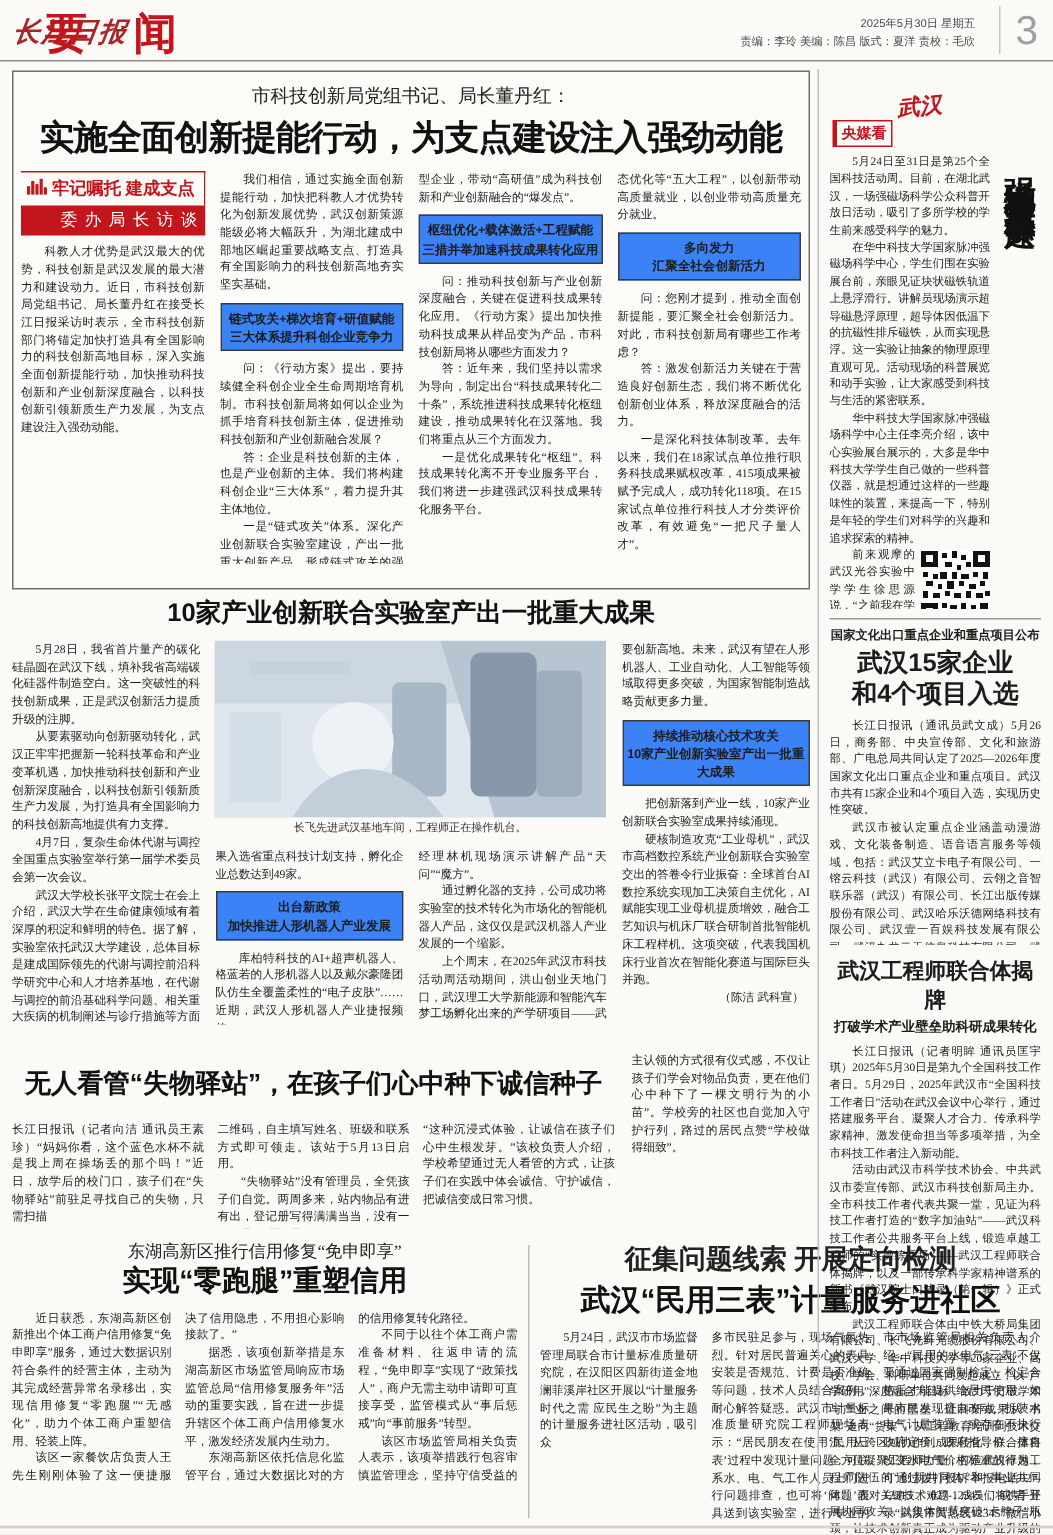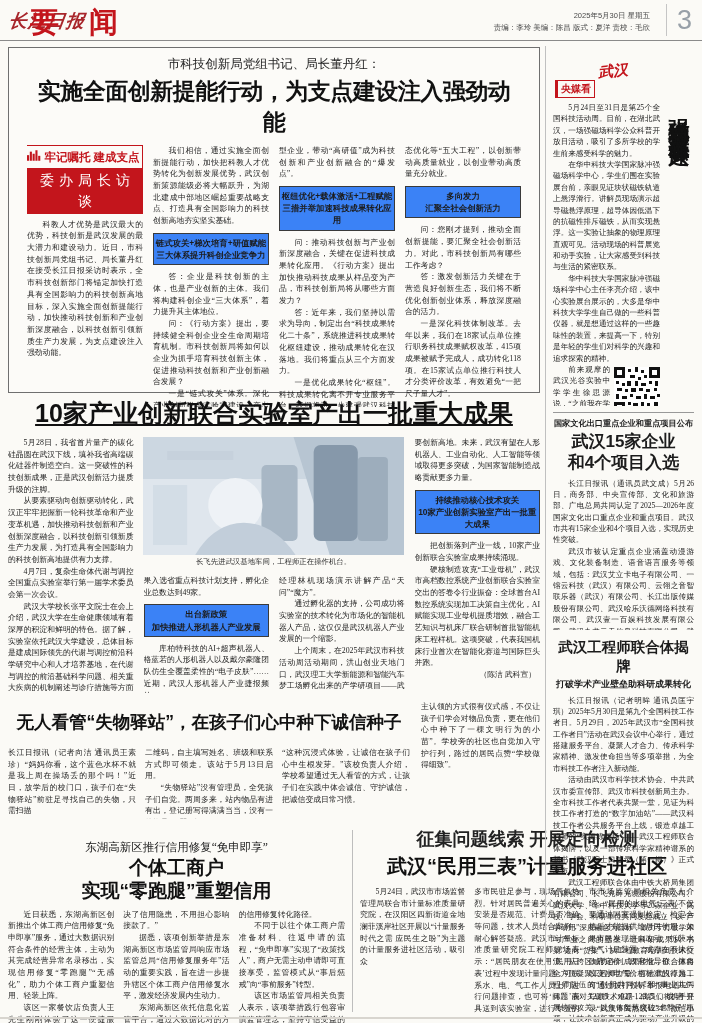--- a/index.html
+++ b/index.html
@@ -29,52 +29,52 @@
   .byline { text-indent:0 !important; text-align:right; padding-right:4px; }
   .subbox { border:1px solid #3a3a3a; text-align:center; font-weight:700;
     font-family:"Liberation Sans",sans-serif; font-size:8.4px; line-height:1.45;
     padding:3px 1px; margin:6px 0; background:#3b82f6; }
   .subbox p { text-indent:0 !important; }
   .kicker { text-align:center; font-size:12.5px; color:#222; }
   .big-head { text-align:center; font-family:"Liberation Sans",sans-serif; font-weight:900; color:#111; }
 
   
   .art-top { position:absolute; left:8px; top:47px; width:532px; height:346px;
-    border:1px solid #6f6f6f; padding:8px 18px 6px; background:#fcfbf8; }
+    border:1px solid #6f6f6f; padding:8px 5px 6px; background:#fcfbf8; }
   .art-top .headline { font-size:23px; margin:3px 0 7px; letter-spacing:-0.5px; }
   .art-top .cols { display:flex; gap:10px; height:262px; overflow:hidden; }
   .art-top .cols .col { flex:1; }
   .badge { margin-bottom:5px; }
   .badge-top { display:flex; align-items:flex-end; gap:3px; justify-content:center;
     border-top:1px solid #c3151c; border-right:1px solid #c3151c; padding:2px 2px 1px 0;}
   .badge-title { color:#c3151c; font-weight:700; font-size:11.5px; font-family:"Liberation Sans",sans-serif; white-space:nowrap;}
-  .badge-bar { background:#c3151c; color:#fff; text-align:center; font-size:14px;
+  .badge-bar { background:#c3151c; color:#fff; text-align:right; font-size:11px;
     letter-spacing:5px; padding:2px 0 2px 5px; font-family:"Liberation Sans",sans-serif; }
 
   
   .art-mid { position:absolute; left:8px; top:397px; width:532px; height:296px; }
-  .art-mid .headline { font-size:25px;text-decoration:underline; }
+  .art-mid .headline { font-size:17px; }
   .mid-cols { position:relative; display:flex; gap:10px; margin-top:7px; height:256px; overflow:hidden; }
   .mid-cols .col { flex:1; }
   .mid-photo { position:absolute; left:135px; top:0; width:261px; height:118px; overflow:hidden; background:#dde5ec;}
   .mid-photo svg { width:100%; height:100%; display:block; }
   .mid-caption { position:absolute; left:135px; top:120px; width:261px; text-align:center;
     font-size:7.4px; color:#333; }
   .pad-photo { padding-top:138px; }
 
   
   .art-lost { position:absolute; left:8px; top:701px; width:532px; height:118px; }
   .art-lost .headline { position:absolute; left:0; top:9px; width:402px; font-size:17.5px; white-space:nowrap; }
   .lost-cols { position:absolute; left:0; top:46px; width:402px; height:72px; display:flex; gap:9px; overflow:hidden;}
   .lost-cols .col { flex:1; }
   .lost-right { position:absolute; right:0; top:0; width:119px; height:118px; }
 
   
   .art-bl { position:absolute; left:8px; top:827px; width:337px; height:188px; }
-  .art-bl .kicker { font-size:11.5px; margin-bottom:2px;margin-top:13px; }
+  .art-bl .kicker { font-size:11.5px; margin-bottom:2px; }
   .art-bl .headline { font-size:19px; line-height:1.2; }
   .bl-cols { display:flex; gap:9px; margin-top:6px; height:116px; overflow:hidden; }
   .bl-cols .col { flex:1; }
   .v-divider { position:absolute; left:352px; top:830px; height:182px; border-left:1px solid #bdbdbd; }
   .art-br { position:absolute; left:360px; top:827px; width:334px; height:188px; }
   .art-br .kicker { font-family:"Liberation Sans",sans-serif; font-weight:700; font-size:18px; text-align:center;}
   .art-br .headline { font-size:20px; margin-top:2px; }
   .br-cols { display:flex; gap:9px; margin-top:6px; height:128px; overflow:hidden; }
   .br-cols .col { flex:1; }
 
@@ -138,22 +138,22 @@
           <div class="badge-bar">委办局长访谈</div>
         </div>
         <p>科教人才优势是武汉最大的优势，科技创新是武汉发展的最大潜力和建设动力。近日，市科技创新局党组书记、局长董丹红在接受长江日报采访时表示，全市科技创新部门将锚定加快打造具有全国影响力的科技创新高地目标，深入实施全面创新提能行动，加快推动科技创新和产业创新深度融合，以科技创新引领新质生产力发展，为支点建设注入强劲动能。</p>
       </div>
       <div class="col">
         <p>我们相信，通过实施全面创新提能行动，加快把科教人才优势转化为创新发展优势，武汉创新策源能级必将大幅跃升，为湖北建成中部地区崛起重要战略支点、打造具有全国影响力的科技创新高地夯实坚实基础。</p>
         <div class="subbox">
           <p>链式攻关+梯次培育+研值赋能</p>
             <p>三大体系提升科创企业竞争力</p>
         </div>
+        <p>问：《行动方案》提出，要持续健全科创企业全生命周期培育机制。市科技创新局将如何以企业为抓手培育科技创新主体，促进推动科技创新和产业创新融合发展？</p>
         <p>答：企业是科技创新的主体，也是产业创新的主体。我们将构建科创企业“三大体系”，着力提升其主体地位。</p>
-        <p>问：《行动方案》提出，要持续健全科创企业全生命周期培育机制。市科技创新局将如何以企业为抓手培育科技创新主体，促进推动科技创新和产业创新融合发展？</p>
         <p>一是“链式攻关”体系。深化产业创新联合实验室建设，产出一批重大创新产品，形成链式攻关的强大合力。</p>
       </div>
       <div class="col">
         <p class="noind">型企业，带动“高研值”成为科技创新和产业创新融合的“爆发点”。</p>
         <div class="subbox">
           <p>枢纽优化+载体激活+工程赋能</p>
             <p>三措并举加速科技成果转化应用</p>
         </div>
         <p>问：推动科技创新与产业创新深度融合，关键在促进科技成果转化应用。《行动方案》提出加快推动科技成果从样品变为产品，市科技创新局将从哪些方面发力？</p>
         <p>答：近年来，我们坚持以需求为导向，制定出台“科技成果转化二十条”，系统推进科技成果转化枢纽建设，推动成果转化在汉落地。我们将重点从三个方面发力。</p>
@@ -237,21 +237,20 @@
         <p class="noind">“这种沉浸式体验，让诚信在孩子们心中生根发芽。”该校负责人介绍，学校希望通过无人看管的方式，让孩子们在实践中体会诚信、守护诚信，把诚信变成日常习惯。</p>
       </div>
     </div>
     <div class="lost-right col">
       <p class="noind">主认领的方式很有仪式感，不仅让孩子们学会对物品负责，更在他们心中种下了一棵文明行为的小苗”。学校旁的社区也自觉加入守护行列，路过的居民点赞“学校做得细致”。</p>
     </div>
   </div>
 
   <div class="art-bl">
     <div class="kicker">东湖高新区推行信用修复“免申即享”</div>
-    <div class="big-head headline">个体工商户</div>
     <div class="big-head headline">实现“零跑腿”重塑信用</div>
     <div class="bl-cols">
       <div class="col">
         <p>近日获悉，东湖高新区创新推出个体工商户信用修复“免申即享”服务，通过大数据识别符合条件的经营主体，主动为其完成经营异常名录移出，实现信用修复“零跑腿”“无感化”，助力个体工商户重塑信用、轻装上阵。</p>
         <p>该区一家餐饮店负责人王先生刚刚体验了这一便捷服务。王先生的餐饮店因未及时年报被列入经营异常名录，他完成线上补报后，并未意识到还需要申请信用修复。监管所工作人员主动联系告知：他符合“免申即享”条件，无需提交材料即可完成信用修复。王先生感慨：“服务主动送上门，快速解</p>
       </div>
       <div class="col">
         <p class="noind">决了信用隐患，不用担心影响接款了。”</p>
         <p>据悉，该项创新举措是东湖高新区市场监管局响应市场监管总局“信用修复服务年”活动的重要实践，旨在进一步提升辖区个体工商户信用修复水平，激发经济发展内生动力。</p>
         <p>东湖高新区依托信息化监管平台，通过大数据比对的方式动态识别符合修复条件的个体工商户，将其纳入“免申即享”名单，主动移出经营异常名录，让个体工商户“无感”实现信用修复。信用修复完成后，修复结果通过监管平台实时推送至各部门，增强信用修复的透明度，形成“一处修复，多处受益”</p>

